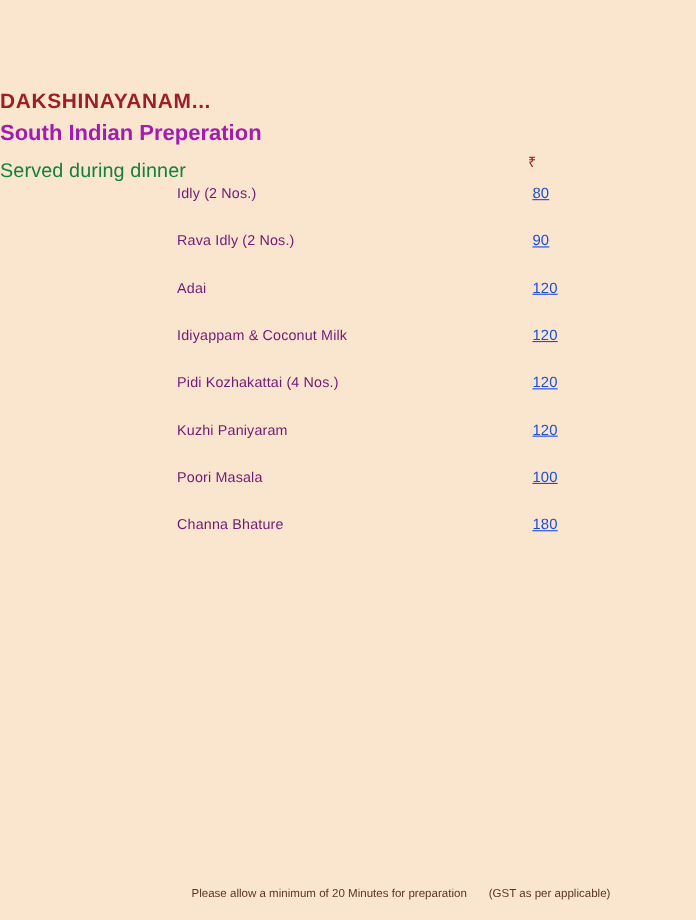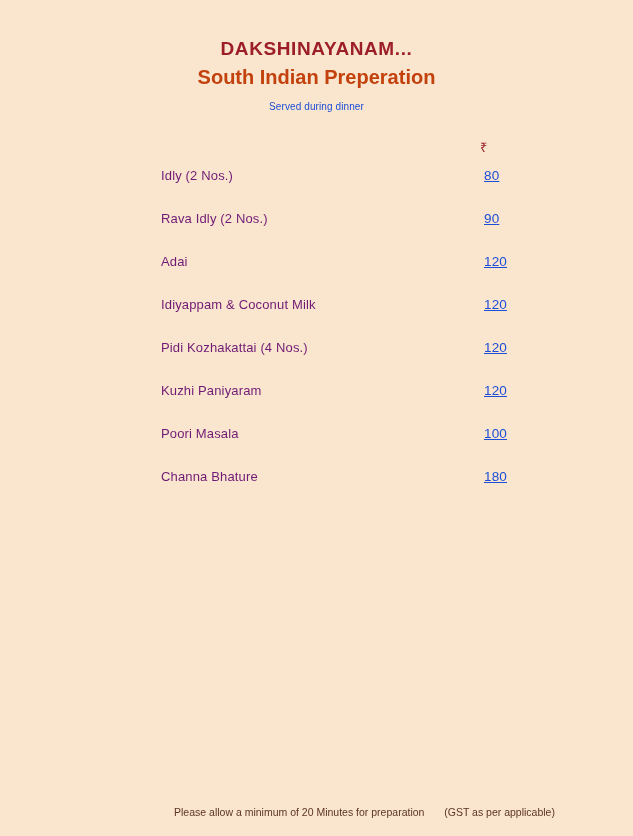--- a/index.html
+++ b/index.html
@@ -14,40 +14,39 @@
     color: #5a2d1b;
     overflow: hidden;
   }
   .page {
     position: relative;
     width: 633px;
     height: 836px;
     box-sizing: border-box;
   }
   .header {
-    text-align: center;
-    padding-top: 36px;
+    padding-top: 80px;
   }
   .title-main {
     font-size: 19px;
     font-weight: bold;
     letter-spacing: 0.6px;
     color: #9c1f28;
     line-height: 1.35;
   }
   .title-sub {
     font-size: 20px;
     font-weight: bold;
-    color: #c2410c;
+    color: #a21caf;
     line-height: 1.35;
     margin-top: 2px;
   }
   .served {
-    font-size: 10px;
-    color: #1d4ed8;
+    font-size: 18px;
+    color: #15803d;
     margin-top: 10px;
     letter-spacing: 0.1px;
   }
   .menu {
     margin: 0;
     padding: 0;
     list-style: none;
     position: absolute;
     left: 0;
     top: 160px;

